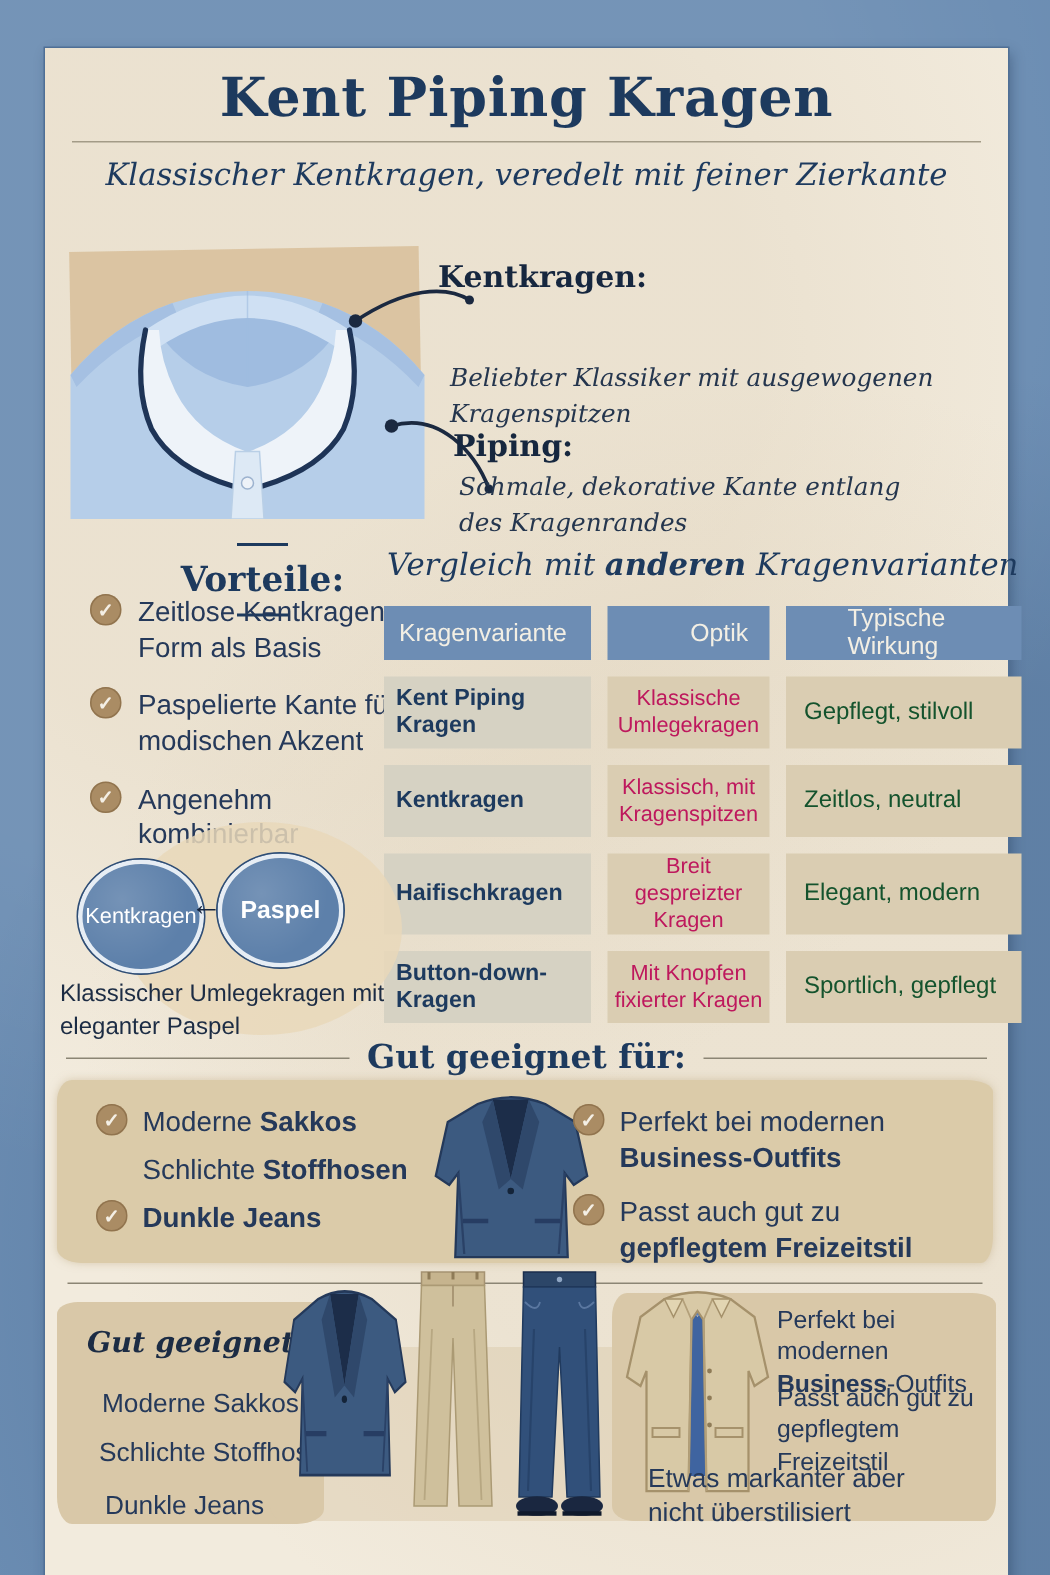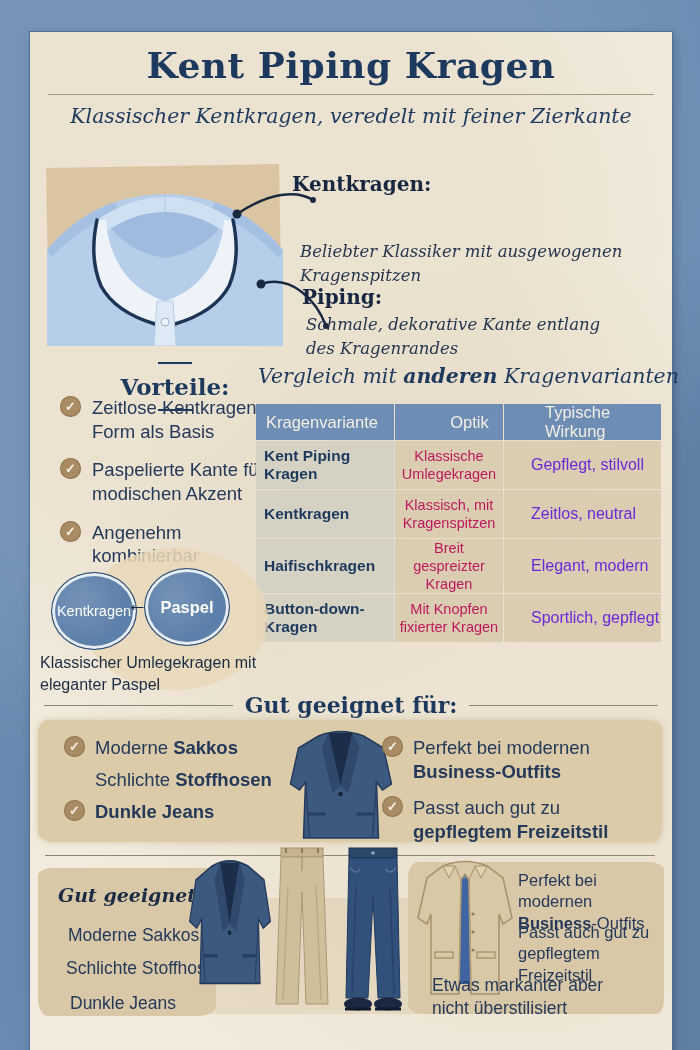--- a/index.html
+++ b/index.html
@@ -48,30 +48,30 @@
   .check{flex:0 0 auto;width:21px;height:21px;border-radius:50%;background:#aa8c64;
     color:#f4efe5;font-size:13px;font-weight:bold;text-align:center;line-height:21px;
     box-shadow:inset 0 0 0 1px rgba(120,92,55,.5);}
   .check::after{content:"✓";}
 
   
   .cmp-head{left:228px;top:332px;width:406px;display:flex;align-items:center;}
   .cmp-head .txt{font-family:"DejaVu Serif",serif;font-style:italic;font-size:20.5px;color:#1d3a5e;white-space:nowrap;}
   .cmp-head .dash{height:2px;background:#55687e;flex:1;margin-left:10px;}
   .tbl{left:226px;top:372px;width:409px;display:grid;
-    grid-template-columns:138px 108px 157px;grid-auto-rows:auto;gap:1px;}
+    grid-template-columns:138px 108px 157px;grid-auto-rows:auto;gap:11px;}
   .tbl .hc{background:#6d8db4;color:#f3efe4;font-size:16.5px;height:36px;
     display:flex;align-items:center;justify-content:center;padding-left:41px;}
   .tbl .hc.first{justify-content:flex-start;padding-left:10px;}
   .tbl .c1{background:#d6d2c3;color:#1d3a5e;font-weight:bold;font-size:15.5px;
     display:flex;align-items:center;padding-left:8px;min-height:48px;}
   .tbl .c2{background:#dacdb2;color:#be185d;font-size:14.5px;text-align:center;
     display:flex;align-items:center;justify-content:center;line-height:1.25;min-height:48px;padding:0 4px;}
-  .tbl .c3{background:#dacdb2;color:#6d28d9;font-size:16px;
-    display:flex;align-items:center;padding-left:27px;min-height:48px;}
+  .tbl .c3{background:#dacdb2;color:#14532d;font-size:16px;
+    display:flex;align-items:center;padding-left:12px;min-height:48px;}
 
   
   .venn-bg{left:52px;top:516px;width:186px;height:142px;border-radius:50%;background:#e9d8ba;opacity:.85;}
   .venn-circle{width:84px;height:76px;border-radius:50%;background:#5d80aa;
     background-image:radial-gradient(circle at 35% 35%, rgba(255,255,255,.15), transparent 60%);
     border:1px solid #2f4d74;box-shadow:inset 0 0 0 3px rgba(245,248,252,.9);
     display:flex;align-items:center;justify-content:center;color:#fff;}
   .venn-left{left:21px;top:540px;font-size:14.5px;}
   .venn-right{left:114px;top:536px;font-weight:bold;font-size:16.5px;}
   .venn-arrow{left:97px;top:560px;font-size:21px;font-weight:bold;color:#16243d;}

